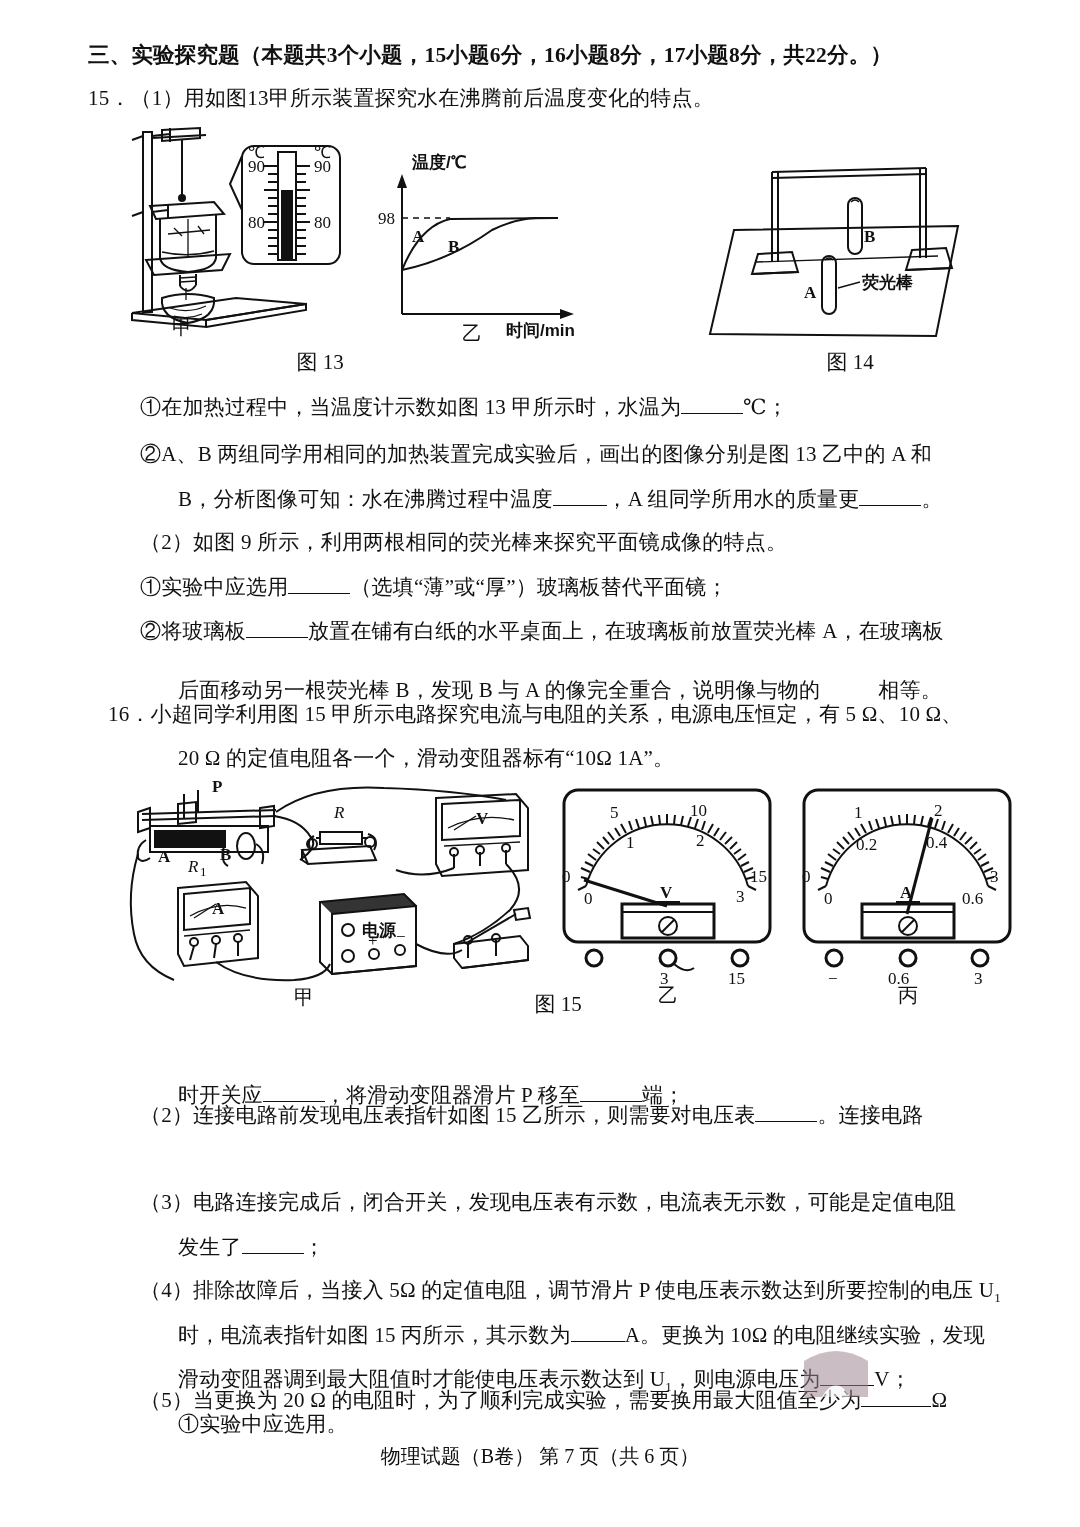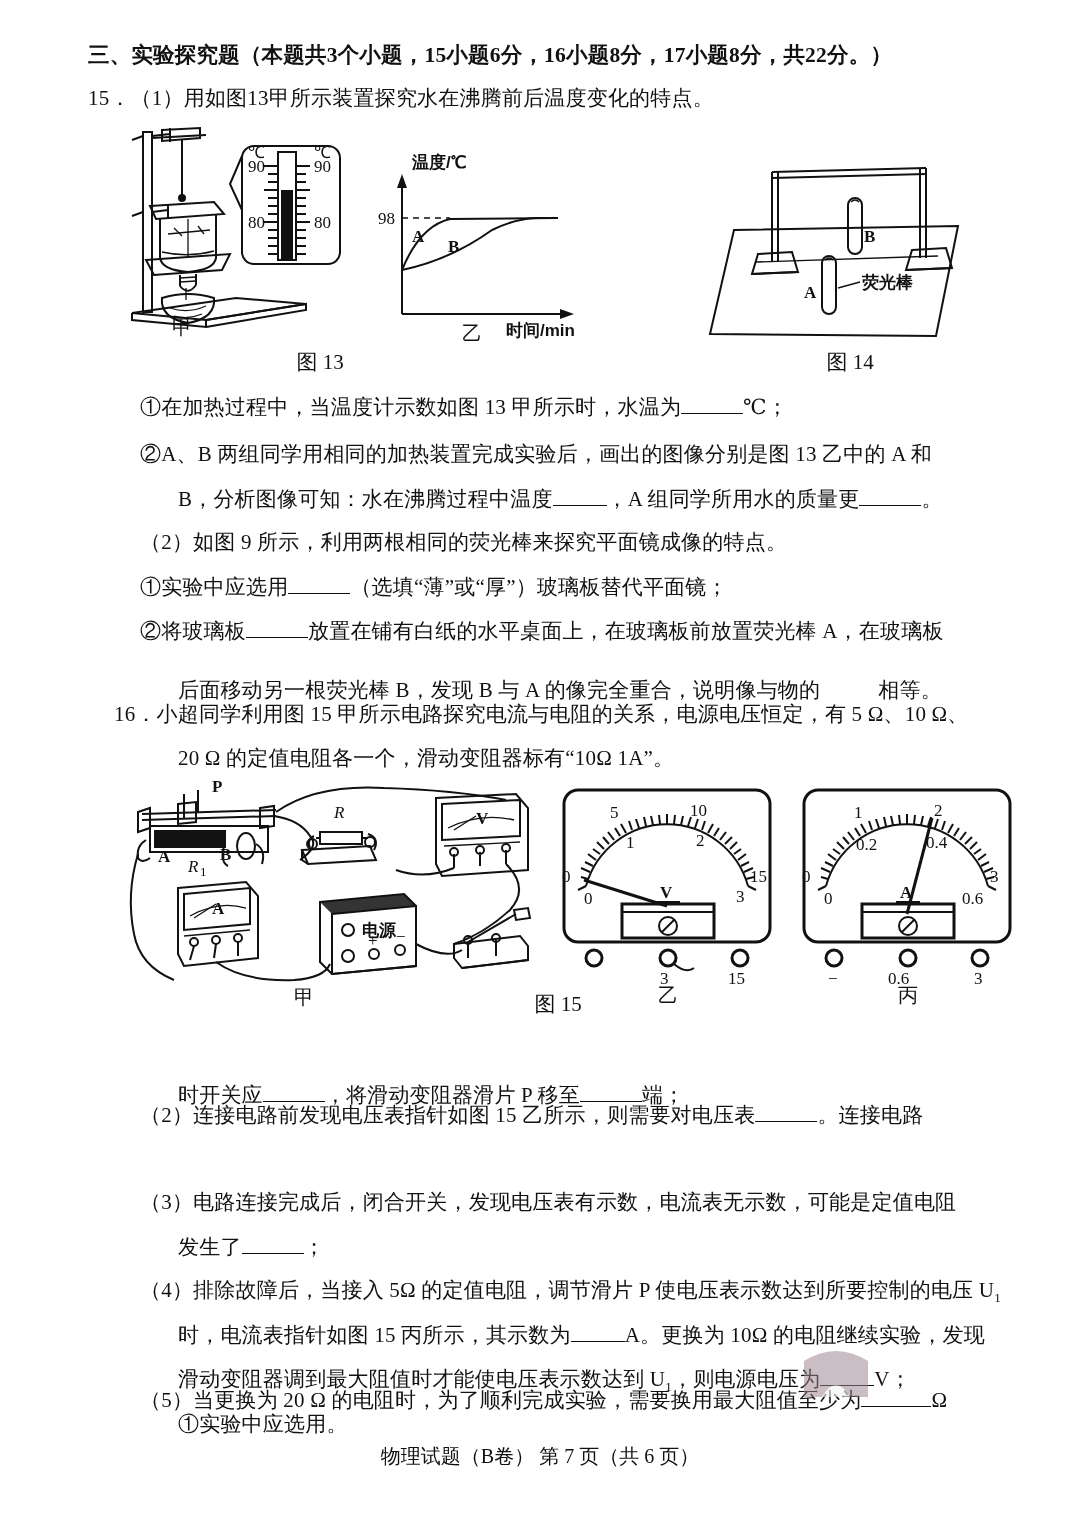--- a/index.html
+++ b/index.html
@@ -234,21 +234,21 @@
   </div>
 
   <div class="q-line indent-1" style="top:572px;">
     <span>①实验中应选用</span><span class="blank b-w4"></span><span>（选填“薄”或“厚”）玻璃板替代平面镜；</span>
   </div>
 
   <div class="q-line indent-2" style="top:660px;margin-top:16px;">
     <span>后面移动另一根荧光棒 B，发现 B 与 A 的像完全重合，说明像与物的</span><span class="blank b-none"></span><span>相等。</span>
   </div>
 
-  <div class="q-line q16-num" style="top:700px;margin-left:6px;">16．小超同学利用图 15 甲所示电路探究电流与电阻的关系，电源电压恒定，有 5 Ω、10 Ω、</div>
+  <div class="q-line q16-num" style="top:700px;">16．小超同学利用图 15 甲所示电路探究电流与电阻的关系，电源电压恒定，有 5 Ω、10 Ω、</div>
   <div class="q-line indent-2" style="top:744px;">20 Ω 的定值电阻各一个，滑动变阻器标有“10Ω 1A”。</div>
 
   <div class="fig" style="left:124px;top:784px;">
     <svg width="410" height="210" viewBox="0 0 410 210">
 
       <g>
 
         <rect class="ink" x="26" y="42" width="118" height="26"></rect>
         <rect class="solid" x="30" y="46" width="72" height="18"></rect>
 

